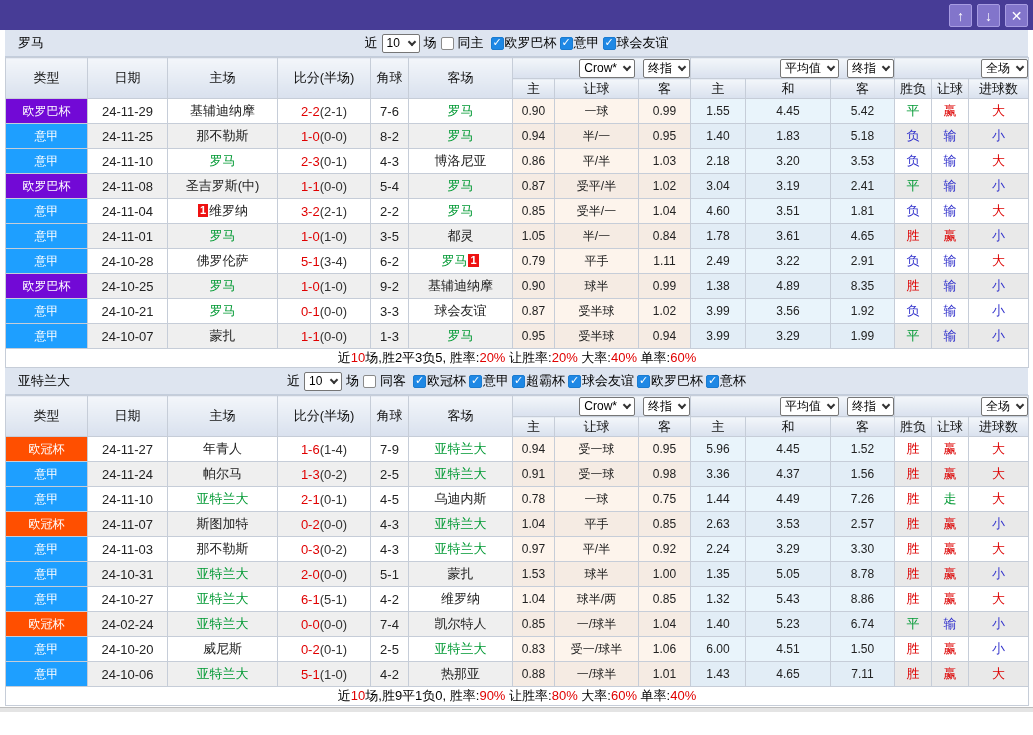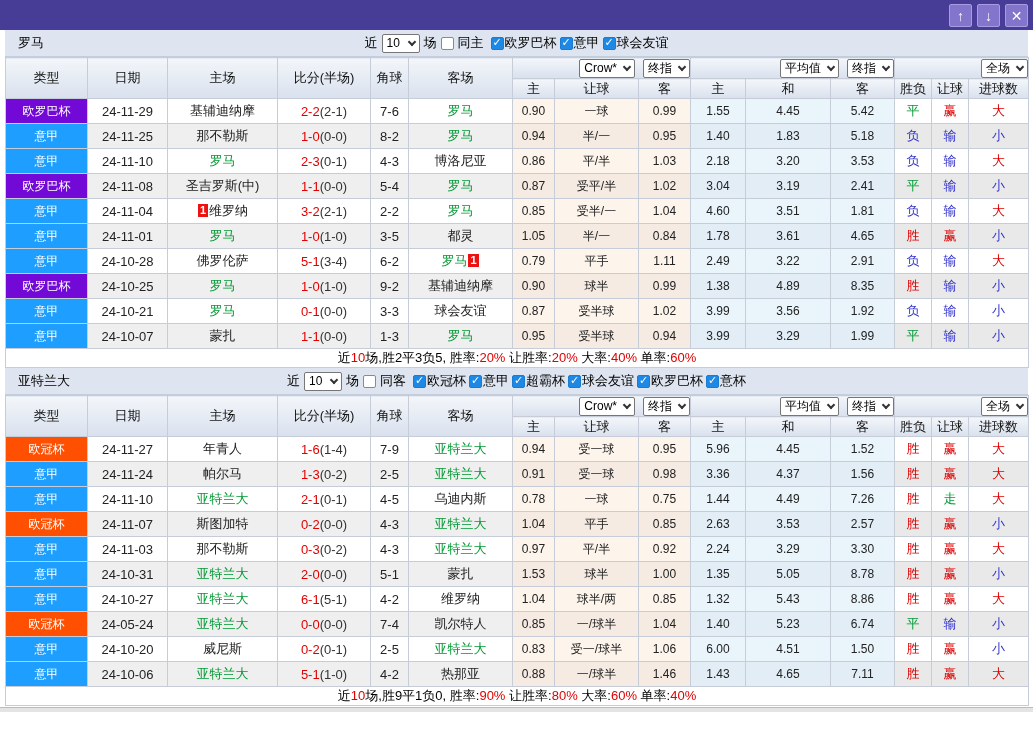--- a/index.html
+++ b/index.html
@@ -601,21 +601,21 @@
             <td class="c-odds">0.85</td>
             <td class="c-avg">1.32</td>
             <td class="c-avg">5.43</td>
             <td class="c-avg">8.86</td>
             <td class="c-res rs-red">胜</td>
             <td class="c-res rs-red">赢</td>
             <td class="c-res rs-red">大</td>
           </tr>
           <tr>
             <td class="c-type lt-ucl">欧冠杯</td>
-            <td class="c-plain">24-05-24</td>
+            <td class="c-plain">24-02-24</td>
             <td class="c-plain"><span class="tm tm-focus">亚特兰大</span></td>
             <td class="c-plain"><span class="ft">0-0</span><span class="ht">(0-0)</span></td>
             <td class="c-plain">7-4</td>
             <td class="c-plain"><span class="tm">凯尔特人</span></td>
             <td class="c-odds">0.85</td>
             <td class="c-odds">一/球半</td>
             <td class="c-odds">1.04</td>
             <td class="c-avg">1.40</td>
             <td class="c-avg">5.23</td>
             <td class="c-avg">6.74</td>
@@ -642,21 +642,21 @@
           </tr>
           <tr>
             <td class="c-type lt-serie_a">意甲</td>
             <td class="c-plain">24-10-06</td>
             <td class="c-plain"><span class="tm tm-focus">亚特兰大</span></td>
             <td class="c-plain"><span class="ft">5-1</span><span class="ht">(1-0)</span></td>
             <td class="c-plain">4-2</td>
             <td class="c-plain"><span class="tm">热那亚</span></td>
             <td class="c-odds">0.88</td>
             <td class="c-odds">一/球半</td>
-            <td class="c-odds">1.46</td>
+            <td class="c-odds">1.01</td>
             <td class="c-avg">1.43</td>
             <td class="c-avg">4.65</td>
             <td class="c-avg">7.11</td>
             <td class="c-res rs-red">胜</td>
             <td class="c-res rs-red">赢</td>
             <td class="c-res rs-red">大</td>
           </tr>
         </tbody>
       <tfoot>
         <tr>

